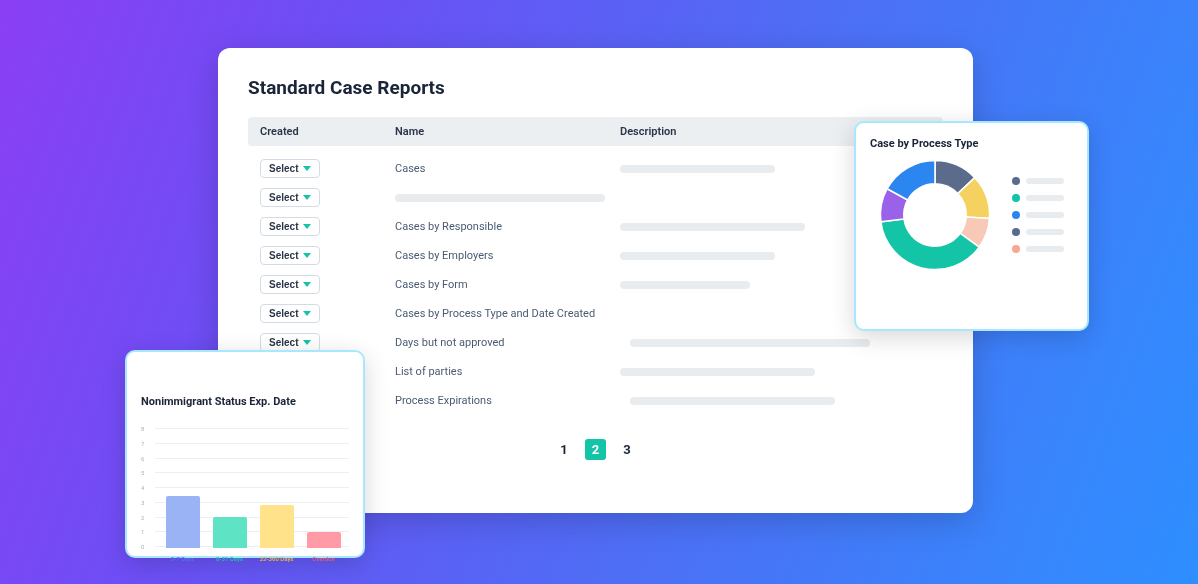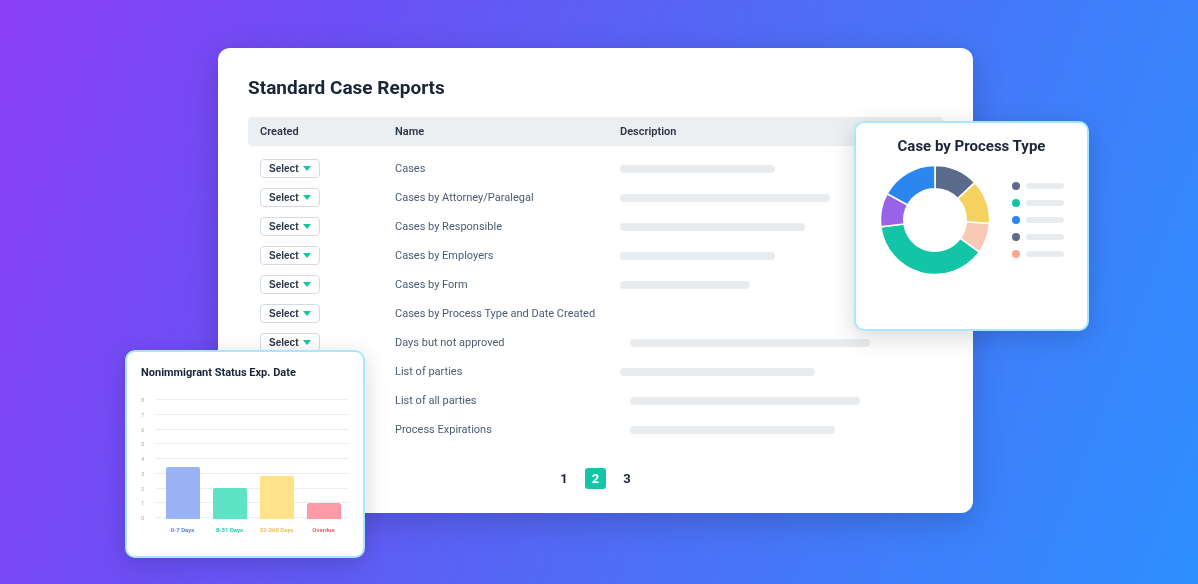--- a/index.html
+++ b/index.html
@@ -102,20 +102,21 @@
   border: 2px solid #a8e8ff;
   border-radius: 10px;
   box-shadow: 0 6px 24px rgba(0,0,0,0.16);
   padding: 14px 14px 10px;
 }
 .bar-title {
   font-size: 11px;
   font-weight: 700;
   color: #1a2538;
   margin-bottom: 6px;
+  margin-top: 29px;
 }
 .bar-area {
   position: relative;
   height: 150px;
   padding-left: 14px;
 }
 .grid-line {
   position: absolute;
   left: 14px;
   right: 0;
@@ -169,24 +170,23 @@
   left: 854px;
   width: 235px;
   height: 210px;
   background: #fff;
   border: 2px solid #a8e8ff;
   border-radius: 10px;
   box-shadow: 0 6px 24px rgba(0,0,0,0.16);
   padding: 14px;
 }
 .donut-title {
-  font-size: 15px;
+  font-size: 11px;
   font-weight: 700;
   color: #1a2538;
-  text-align: center;
 }
 .donut-body {
   display: flex;
   align-items: center;
   gap: 12px;
 }
 .donut-svg { width: 130px; height: 130px; }
 .legend { display: flex; flex-direction: column; gap: 9px; }
 .leg-row { display: flex; align-items: center; gap: 6px; }
 .leg-dot { width: 8px; height: 8px; border-radius: 50%; }
@@ -211,21 +211,20 @@
         <div class="col-name">Cases</div>
         <div class="col-desc">
           <div class="skel" style="width: 155px; margin-left: 0px;"></div>
         </div>
       </div>
       <div class="row">
         <div class="col-actions"><button class="select-btn">
             <span>Select</span>
             <span class="caret"></span>
           </button></div>
-        <div class="col-name">Cases by Attorney/Paralegal</div>
         <div class="col-desc">
           <div class="skel" style="width: 210px; margin-left: 0px;"></div>
         </div>
       </div>
       <div class="row">
         <div class="col-actions"><button class="select-btn">
             <span>Select</span>
             <span class="caret"></span>
           </button></div>
         <div class="col-name">Cases by Responsible</div>
@@ -272,30 +271,20 @@
         </div>
       </div>
       <div class="row">
         <div class="col-actions"><button class="select-btn">
             <span>Select</span>
             <span class="caret"></span>
           </button></div>
         <div class="col-name">List of parties</div>
         <div class="col-desc">
           <div class="skel" style="width: 195px; margin-left: 0px;"></div>
-        </div>
-      </div>
-      <div class="row">
-        <div class="col-actions"><button class="select-btn">
-            <span>Select</span>
-            <span class="caret"></span>
-          </button></div>
-        <div class="col-name">List of all parties</div>
-        <div class="col-desc">
-          <div class="skel" style="width: 230px; margin-left: 10px;"></div>
         </div>
       </div>
       <div class="row">
         <div class="col-actions"><button class="select-btn">
             <span>Select</span>
             <span class="caret"></span>
           </button></div>
         <div class="col-name">Process Expirations</div>
         <div class="col-desc">
           <div class="skel" style="width: 205px; margin-left: 10px;"></div>

